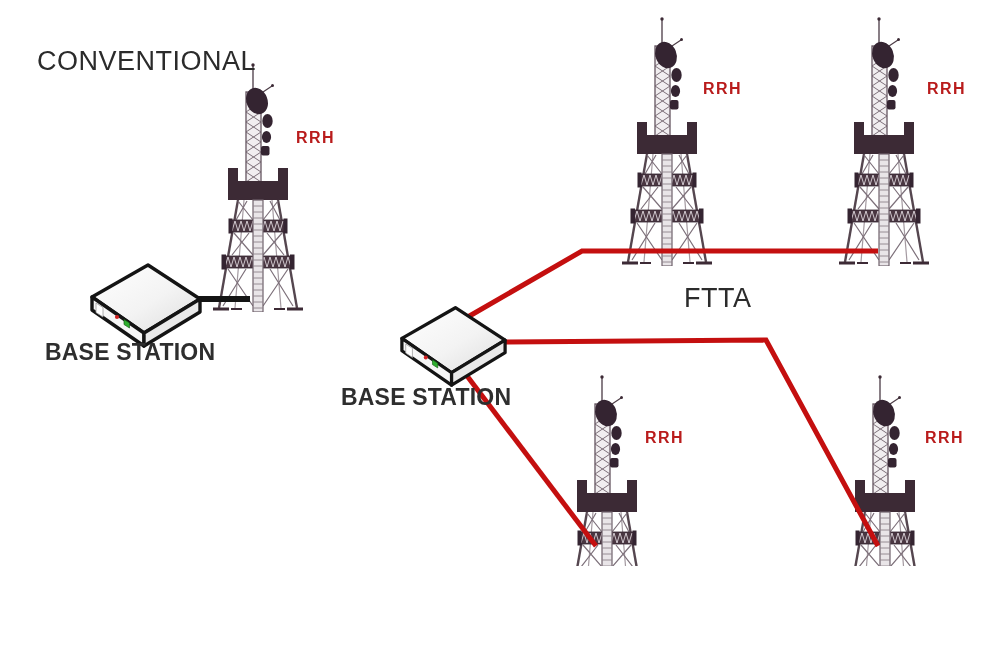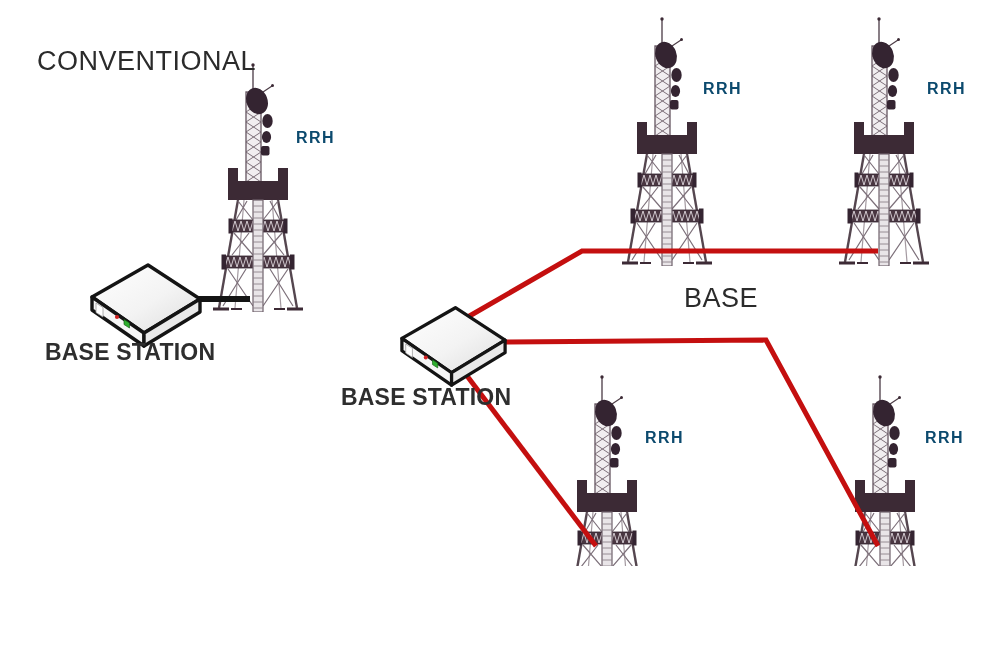--- a/index.html
+++ b/index.html
@@ -5,21 +5,21 @@
   html,body{margin:0;padding:0;background:#fff;}
   .canvas{
     position:relative;width:1000px;height:566px;background:#ffffff;
     overflow:hidden;font-family:"Liberation Sans",sans-serif;
   }
   .tower-svg{position:absolute;width:100px;height:252px;z-index:1;}
   .links-svg{position:absolute;left:0;top:0;width:1000px;height:650px;z-index:2;pointer-events:none;}
   .box-svg{position:absolute;z-index:3;}
   .lbl{position:absolute;z-index:4;color:#2b2b2b;white-space:nowrap;}
   .title{font-size:27px;font-weight:400;letter-spacing:0.5px;color:#2b2b2b;}
-  .rrh{font-size:16px;font-weight:600;letter-spacing:1.5px;color:#0c4a6e;}
+  .rrh{font-size:16px;font-weight:600;letter-spacing:1.5px;color:#b91c1c;}
   .bs{font-size:23px;font-weight:700;letter-spacing:0.2px;color:#2e2e2e;}
   .defs-holder{position:absolute;width:0;height:0;overflow:hidden;}
 </style>
 </head>
 <body>
 
 <div class="canvas">
 
   <svg class="defs-holder" aria-hidden="true">
     <defs>
@@ -101,21 +101,21 @@
   <svg class="box-svg" style="left:396px;top:302px;width:115px;height:86px;" viewBox="0 0 120 90">
       <use href="#bstation"></use>
     </svg>
 
   <div class="lbl title" style="left:37px;top:46px;">CONVENTIONAL</div>
 
   <div class="lbl rrh" style="left:296px;top:129px;">RRH</div>
 
   <div class="lbl bs" style="left:45px;top:339px;">BASE STATION</div>
 
-  <div class="lbl title" style="left:684px;top:283px;">BASE</div>
+  <div class="lbl title" style="left:684px;top:283px;">FTTA</div>
 
   <div class="lbl bs" style="left:341px;top:384px;">BASE STATION</div>
 
   <div class="lbl rrh" style="left:703px;top:80px;">RRH</div>
 
   <div class="lbl rrh" style="left:927px;top:80px;">RRH</div>
 
   <div class="lbl rrh" style="left:645px;top:429px;">RRH</div>
 
   <div class="lbl rrh" style="left:925px;top:429px;">RRH</div>

